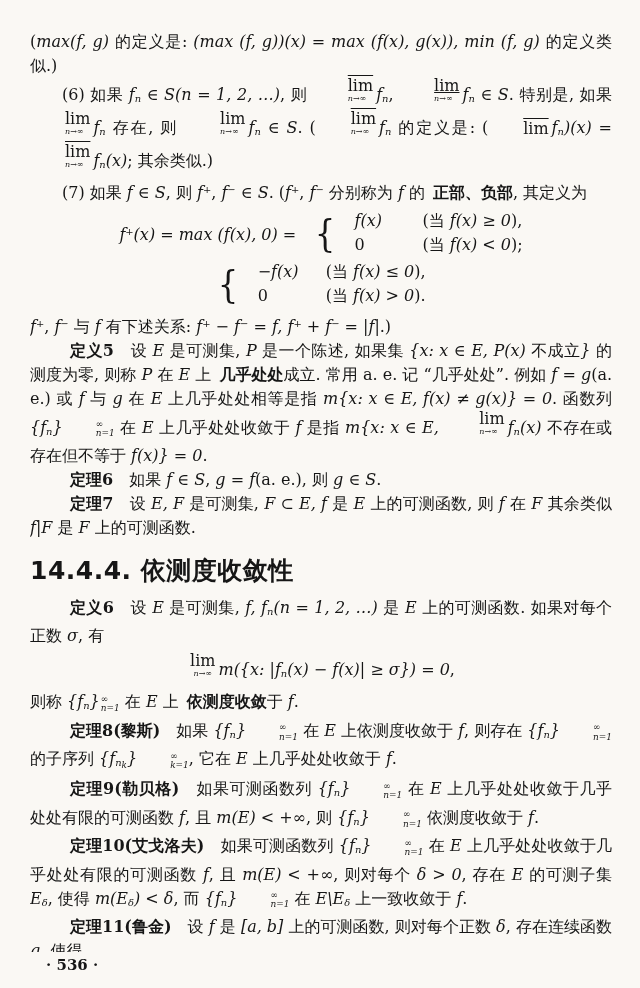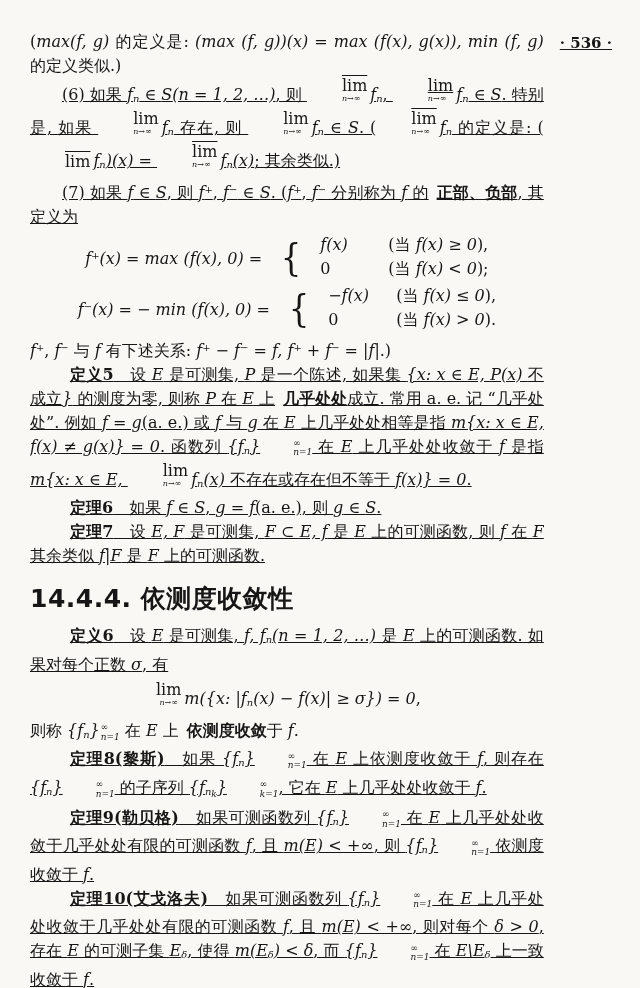--- a/index.html
+++ b/index.html
@@ -3,27 +3,27 @@
 <meta charset="utf-8">
 <style>
   * { box-sizing: border-box; }
   html,body { margin:0; padding:0; background:#faf8f4; }
   .page {
     width:640px; height:988px;
     background:#faf8f4;
     color:#161616;
     font-family:"DejaVu Serif","Liberation Serif",serif;
     padding:30px 28px 0 30px;
-    display:flex; flex-direction:row;
+    display:flex; flex-direction:column;
     overflow:hidden;
     position:relative;
   }
   #content { flex:1 1 auto; overflow:hidden; }
   .para { margin:0; font-size:16px; line-height:24px; text-align:justify; }
-  .ind { text-indent:2em;text-decoration:underline; }
+  .ind { text-indent:2em; }
   .r-m { font-style:italic; }
   .r-b { font-weight:700; font-style:normal;padding-left:8px; }
   .r-c { font-style:italic; font-weight:500; }
   .r-p { font-size:0.62em; vertical-align:0.5em; }
   .r-q { font-size:0.62em; vertical-align:-0.25em; }
   .r-2 { font-size:0.55em; vertical-align:-0.45em; }
   .lim { display:inline-block; vertical-align:-0.08em;
          height:1.05em; line-height:1; margin:0 3px; overflow:visible; }
   .lim .w { display:block; font-style:normal; }
   .lim .w.o { text-decoration:overline; }
@@ -35,21 +35,21 @@
   .heading { font-size:25px; font-weight:700; margin:14px 0 9px;
              font-family:"DejaVu Sans","Liberation Sans",sans-serif; letter-spacing:0.5px; }
   .display { font-size:16px; line-height:23px; text-align:center; margin:5px 0; }
   .cases { display:flex; align-items:center; justify-content:center; gap:17px; }
   .cases .lhs { white-space:nowrap; }
   .brace { font-size:38px; font-weight:400; line-height:1; transform:scaleX(0.85); }
   .rows { display:inline-flex; flex-direction:column; gap:2px; text-align:left; }
   .crow { display:flex; line-height:22px; }
   .cv { display:inline-block; min-width:68px; white-space:nowrap; }
   .cc { display:inline-block; white-space:nowrap; }
-  .pagenum { flex:0 0 auto; font-weight:700; font-size:15px; padding:4px 0 14px 16px;text-decoration:underline; }
+  .pagenum { flex:0 0 auto; font-weight:700; font-size:15px; padding:4px 0 14px 16px; }
 </style>
 </head>
 <body>
 
 <div class="page">
   <div id="content">
       <p class="para"><span>(</span><span class="r-m">max(f, g)</span><span> 的定义是: </span><span class="r-m">(max (f, g))(x) = max (f(x), g(x)), min (f, g)</span><span> 的定义类似.)</span></p>
       <p class="para ind"><span>(6) 如果 </span><span class="r-m">f</span><span class="r-m r-q">n</span><span class="r-m"> ∈ </span><span class="r-c">S</span><span class="r-m">(n = 1, 2, …)</span><span>, 则 </span><span class="lim"><span class="w o">lim</span><span class="s">n→∞</span></span><span class="r-m">f</span><span class="r-m r-q">n</span><span>, </span><span class="lim"><span class="w u">lim</span><span class="s">n→∞</span></span><span class="r-m">f</span><span class="r-m r-q">n</span><span class="r-m"> ∈ </span><span class="r-c">S</span><span>. 特别是, 如果 </span><span class="lim"><span class="w p">lim</span><span class="s">n→∞</span></span><span class="r-m">f</span><span class="r-m r-q">n</span><span> 存在, 则 </span><span class="lim"><span class="w p">lim</span><span class="s">n→∞</span></span><span class="r-m">f</span><span class="r-m r-q">n</span><span class="r-m"> ∈ </span><span class="r-c">S</span><span>. (</span><span class="lim"><span class="w o">lim</span><span class="s">n→∞</span></span><span class="r-m">f</span><span class="r-m r-q">n</span><span> 的定义是: (</span><span class="lim"><span class="w o">lim</span></span><span class="r-m">f</span><span class="r-m r-q">n</span><span class="r-m">)(x) = </span><span class="lim"><span class="w o">lim</span><span class="s">n→∞</span></span><span class="r-m">f</span><span class="r-m r-q">n</span><span class="r-m">(x)</span><span>; 其余类似.)</span></p>
       <p class="para ind"><span>(7) 如果 </span><span class="r-m">f</span><span class="r-m"> ∈ </span><span class="r-c">S</span><span>, 则 </span><span class="r-m">f</span><span class="r-p">+</span><span>, </span><span class="r-m">f</span><span class="r-p">−</span><span class="r-m"> ∈ </span><span class="r-c">S</span><span>. (</span><span class="r-m">f</span><span class="r-p">+</span><span>, </span><span class="r-m">f</span><span class="r-p">−</span><span> 分别称为 </span><span class="r-m">f</span><span> 的</span><span class="r-b">正部、负部</span><span>, 其定义为</span></p>
       <div class="display cases">
@@ -60,21 +60,20 @@
             <span class="cv"><span class="r-m">f(x)</span></span>
             <span class="cc"><span>(当 </span><span class="r-m">f(x) ≥ 0</span><span>),</span></span>
           </span>
           <span class="crow">
             <span class="cv"><span>0</span></span>
             <span class="cc"><span>(当 </span><span class="r-m">f(x) &lt; 0</span><span>);</span></span>
           </span>
         </span>
       </div>
       <div class="display cases">
-        <span class="lhs"><span class="r-m">f</span><span class="r-p">−</span><span class="r-m">(x) = − min (f(x), 0) =</span></span>
         <span class="brace">{</span>
         <span class="rows">
           <span class="crow">
             <span class="cv"><span class="r-m">−f(x)</span></span>
             <span class="cc"><span>(当 </span><span class="r-m">f(x) ≤ 0</span><span>),</span></span>
           </span>
           <span class="crow">
             <span class="cv"><span>0</span></span>
             <span class="cc"><span>(当 </span><span class="r-m">f(x) &gt; 0</span><span>).</span></span>
           </span>
@@ -84,15 +83,16 @@
       <p class="para ind"><span class="r-b">定义5</span><span>　设 </span><span class="r-m">E</span><span> 是可测集, </span><span class="r-m">P</span><span> 是一个陈述, 如果集 </span><span class="r-m">{x: x ∈ E, P(x) </span><span>不成立</span><span class="r-m">}</span><span> 的测度为零, 则称 </span><span class="r-m">P</span><span> 在 </span><span class="r-m">E</span><span> 上</span><span class="r-b">几乎处处</span><span>成立. 常用 a. e. 记 “几乎处处”. 例如 </span><span class="r-m">f = g</span><span>(a. e.) 或 </span><span class="r-m">f</span><span> 与 </span><span class="r-m">g</span><span> 在 </span><span class="r-m">E</span><span> 上几乎处处相等是指 </span><span class="r-m">m{x: x ∈ E, f(x) ≠ g(x)} = 0</span><span>. 函数列 </span><span class="r-m">{f</span><span class="r-m r-q">n</span><span class="r-m">}</span><span class="stk"><span class="sp">∞</span><span class="sq">n=1</span></span><span> 在 </span><span class="r-m">E</span><span> 上几乎处处收敛于 </span><span class="r-m">f</span><span> 是指 </span><span class="r-m">m{x: x ∈ E, </span><span class="lim"><span class="w p">lim</span><span class="s">n→∞</span></span><span class="r-m">f</span><span class="r-m r-q">n</span><span class="r-m">(x)</span><span> 不存在或存在但不等于 </span><span class="r-m">f(x)} = 0</span><span>.</span></p>
       <p class="para ind"><span class="r-b">定理6</span><span>　如果 </span><span class="r-m">f</span><span class="r-m"> ∈ </span><span class="r-c">S</span><span>, </span><span class="r-m">g = f</span><span>(a. e.), 则 </span><span class="r-m">g</span><span class="r-m"> ∈ </span><span class="r-c">S</span><span>.</span></p>
       <p class="para ind"><span class="r-b">定理7</span><span>　设 </span><span class="r-m">E, F</span><span> 是可测集, </span><span class="r-m">F ⊂ E, f</span><span> 是 </span><span class="r-m">E</span><span> 上的可测函数, 则 </span><span class="r-m">f</span><span> 在 </span><span class="r-m">F</span><span> 其余类似 </span><span class="r-m">f|F</span><span> 是 </span><span class="r-m">F</span><span> 上的可测函数.</span></p>
       <h2 class="heading">14.4.4. 依测度收敛性</h2>
       <p class="para ind"><span class="r-b">定义6</span><span>　设 </span><span class="r-m">E</span><span> 是可测集, </span><span class="r-m">f, f</span><span class="r-m r-q">n</span><span class="r-m">(n = 1, 2, …)</span><span> 是 </span><span class="r-m">E</span><span> 上的可测函数. 如果对每个正数 </span><span class="r-m">σ</span><span>, 有</span></p>
       <div class="display"><span class="lim"><span class="w p">lim</span><span class="s">n→∞</span></span><span class="r-m">m({x: |f</span><span class="r-m r-q">n</span><span class="r-m">(x) − f(x)| ≥ σ}) = 0</span><span>,</span></div>
       <p class="para"><span>则称 </span><span class="r-m">{f</span><span class="r-m r-q">n</span><span class="r-m">}</span><span class="stk"><span class="sp">∞</span><span class="sq">n=1</span></span><span> 在 </span><span class="r-m">E</span><span> 上</span><span class="r-b">依测度收敛</span><span>于 </span><span class="r-m">f</span><span>.</span></p>
       <p class="para ind"><span class="r-b">定理8(黎斯)</span><span>　如果 </span><span class="r-m">{f</span><span class="r-m r-q">n</span><span class="r-m">}</span><span class="stk"><span class="sp">∞</span><span class="sq">n=1</span></span><span> 在 </span><span class="r-m">E</span><span> 上依测度收敛于 </span><span class="r-m">f</span><span>, 则存在 </span><span class="r-m">{f</span><span class="r-m r-q">n</span><span class="r-m">}</span><span class="stk"><span class="sp">∞</span><span class="sq">n=1</span></span><span> 的子序列 </span><span class="r-m">{f</span><span class="r-m r-q">n</span><span class="r-m r-2">k</span><span class="r-m">}</span><span class="stk"><span class="sp">∞</span><span class="sq">k=1</span></span><span>, 它在 </span><span class="r-m">E</span><span> 上几乎处处收敛于 </span><span class="r-m">f</span><span>.</span></p>
       <p class="para ind"><span class="r-b">定理9(勒贝格)</span><span>　如果可测函数列 </span><span class="r-m">{f</span><span class="r-m r-q">n</span><span class="r-m">}</span><span class="stk"><span class="sp">∞</span><span class="sq">n=1</span></span><span> 在 </span><span class="r-m">E</span><span> 上几乎处处收敛于几乎处处有限的可测函数 </span><span class="r-m">f</span><span>, 且 </span><span class="r-m">m(E) &lt; +∞</span><span>, 则 </span><span class="r-m">{f</span><span class="r-m r-q">n</span><span class="r-m">}</span><span class="stk"><span class="sp">∞</span><span class="sq">n=1</span></span><span> 依测度收敛于 </span><span class="r-m">f</span><span>.</span></p>
       <p class="para ind"><span class="r-b">定理10(艾戈洛夫)</span><span>　如果可测函数列 </span><span class="r-m">{f</span><span class="r-m r-q">n</span><span class="r-m">}</span><span class="stk"><span class="sp">∞</span><span class="sq">n=1</span></span><span> 在 </span><span class="r-m">E</span><span> 上几乎处处收敛于几乎处处有限的可测函数 </span><span class="r-m">f</span><span>, 且 </span><span class="r-m">m(E) &lt; +∞</span><span>, 则对每个 </span><span class="r-m">δ &gt; 0</span><span>, 存在 </span><span class="r-m">E</span><span> 的可测子集 </span><span class="r-m">E</span><span class="r-m r-q">δ</span><span>, 使得 </span><span class="r-m">m(E</span><span class="r-m r-q">δ</span><span class="r-m">) &lt; δ</span><span>, 而 </span><span class="r-m">{f</span><span class="r-m r-q">n</span><span class="r-m">}</span><span class="stk"><span class="sp">∞</span><span class="sq">n=1</span></span><span> 在 </span><span class="r-m">E\E</span><span class="r-m r-q">δ</span><span> 上一致收敛于 </span><span class="r-m">f</span><span>.</span></p>
+      <p class="para ind"><span class="r-b">定理11(鲁金)</span><span>　设 </span><span class="r-m">f</span><span> 是 </span><span class="r-m">[a, b]</span><span> 上的可测函数, 则对每个正数 </span><span class="r-m">δ</span><span>, 存在连续函数 </span><span class="r-m">g</span><span>, 使得</span></p>
     </div>
   <div class="pagenum">· 536 ·</div>
 </div>
 
 </body></html>

